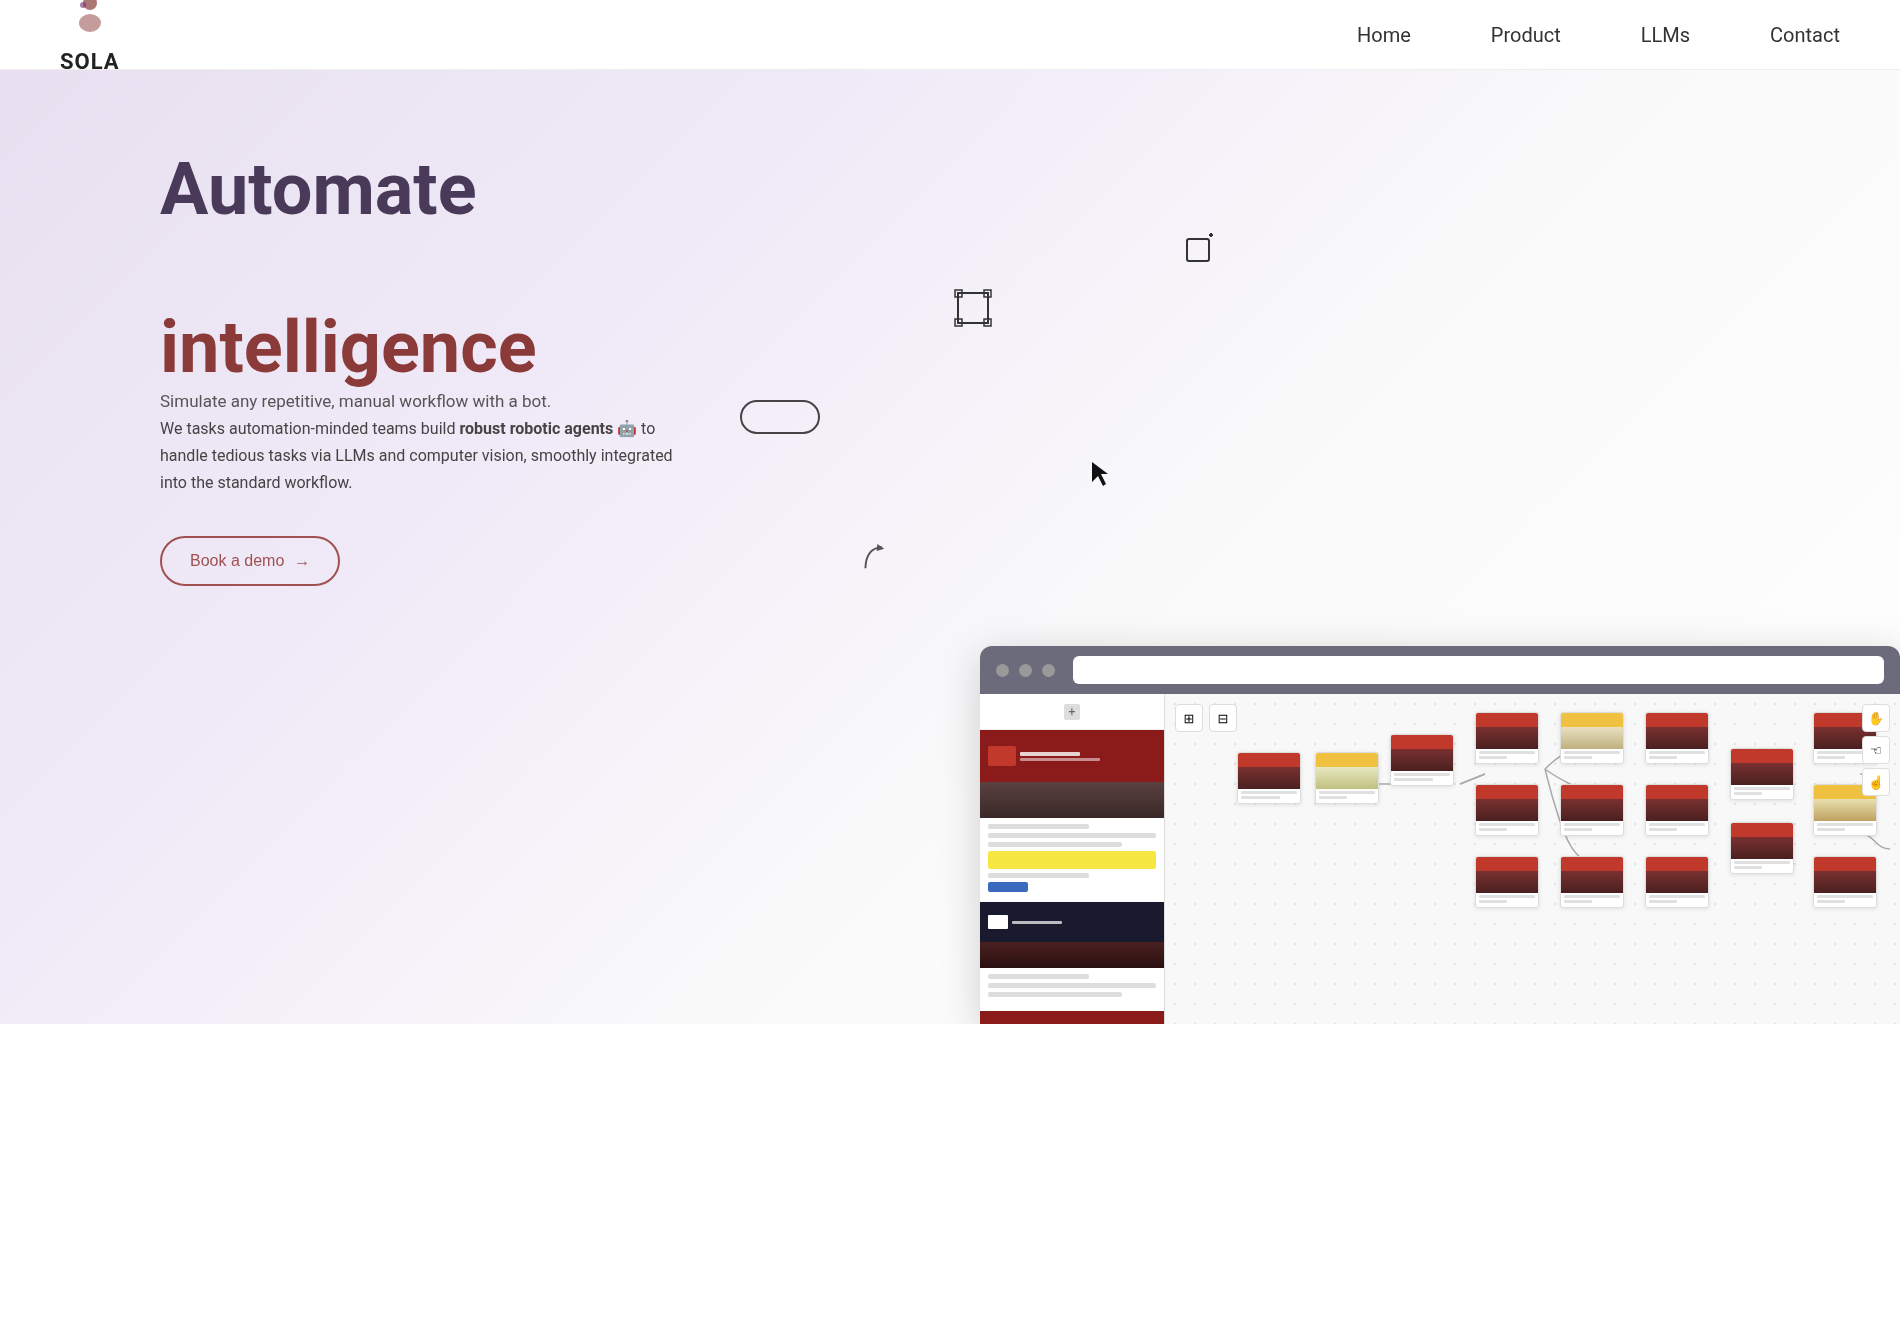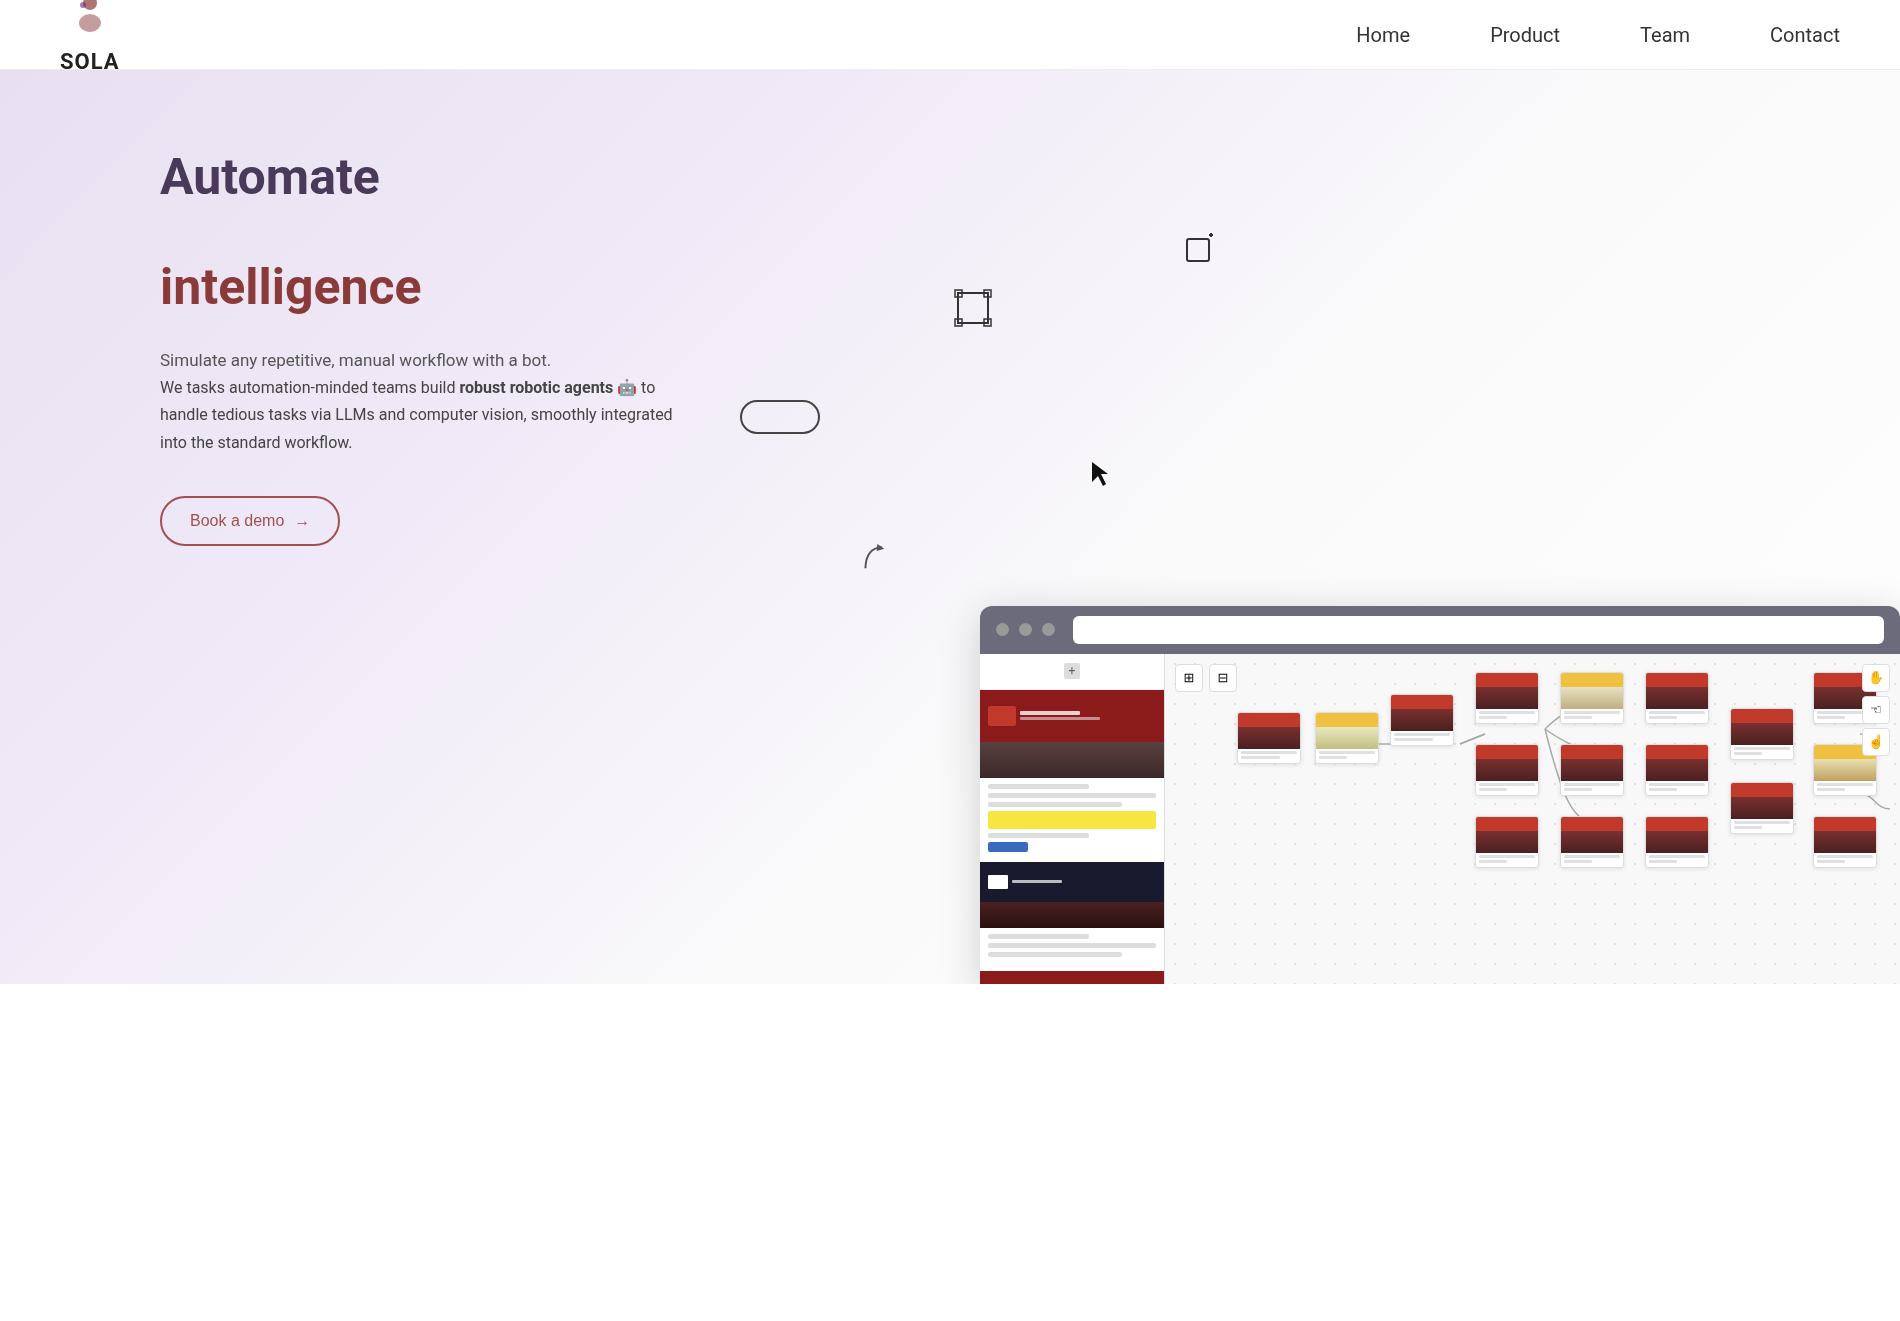--- a/index.html
+++ b/index.html
@@ -67,25 +67,24 @@
     }
 
     .hero-content {
       padding: 0 0 0 160px;
       max-width: 700px;
       position: relative;
       z-index: 2;
     }
 
     .hero-title {
-      font-size: 50px;
+      font-size: 72px;
       font-weight: 700;
       line-height: 1.1;
       color: #4a3a5a;
-      margin-bottom: 32px;
     }
 
     .hero-title span.highlight {
       color: #8b3a3a;
     }
 
     .hero-subtitle {
       font-size: 17px;
       color: #555;
       line-height: 1.6;
@@ -405,21 +404,21 @@
       <circle cx="19" cy="8" r="7" fill="#8b3a3a" opacity="0.7"></circle>
       <ellipse cx="19" cy="28" rx="11" ry="9" fill="#8b3a3a" opacity="0.5"></ellipse>
       <circle cx="12" cy="10" r="3" fill="#6a2a6a" opacity="0.6"></circle>
     </svg>
     <span class="logo-text">SOLA</span>
   </div>
 
   <div class="nav-links">
     <a class="nav-link">Home</a>
     <a class="nav-link">Product</a>
-    <a class="nav-link">Team</a>
+    <a class="nav-link">LLMs</a>
     <a class="nav-link">Contact</a>
   </div>
 </nav>
 
 <section class="hero">
 
   <div class="pill-shape deco-icon"></div>
 
   <svg class="select-handles deco-icon" viewBox="0 0 46 46" fill="none">
     <rect x="8" y="8" width="30" height="30" stroke="#333" stroke-width="2" fill="none"></rect>

